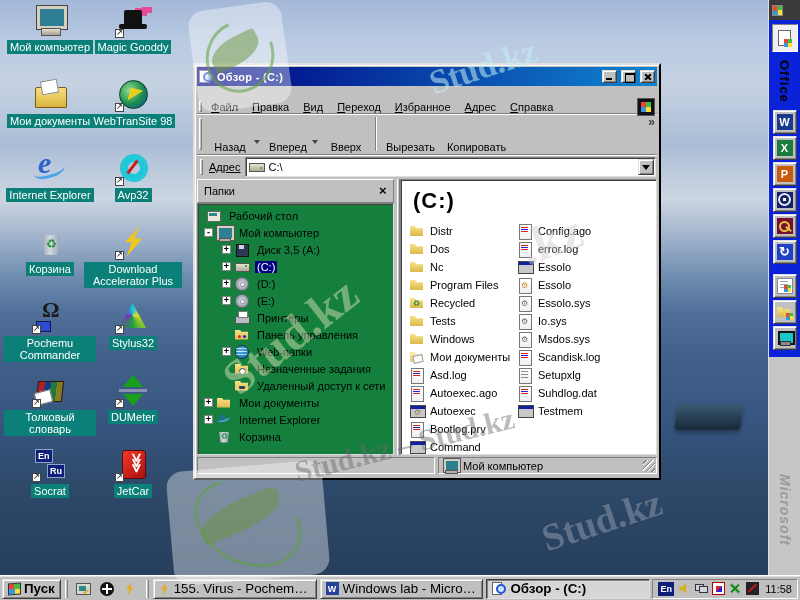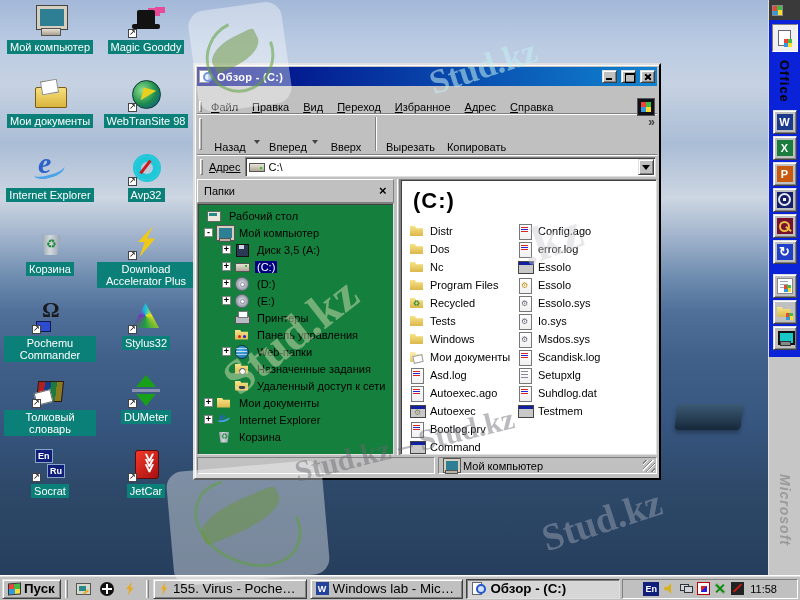--- a/index.html
+++ b/index.html
@@ -16,21 +16,21 @@
   .raised { background:#c0c0c0; border:1px solid; border-color:#dfdfdf #404040 #404040 #dfdfdf;
             box-shadow:inset 1px 1px 0 #fff, inset -1px -1px 0 #808080; }
   .sunken { background:#fff; border:1px solid; border-color:#808080 #dfdfdf #dfdfdf #808080;
             box-shadow:inset 1px 1px 0 #404040; }
   .cell   { border:1px solid; border-color:#808080 #fff #fff #808080; }
   .grip   { width:3px; height:80%; margin:auto 2px; border-left:1px solid #fff; border-top:1px solid #fff;
             border-right:1px solid #808080; border-bottom:1px solid #808080; }
   
   .dcol { position:absolute; top:4px; display:flex; flex-direction:column; }
   #dcol1 { left:4px;  width:92px; }
-  #dcol2 { left:96px; width:100px; }
+  #dcol2 { left:83px; width:100px; }
   .dcell { height:74px; display:flex; flex-direction:column; align-items:center; }
   .dicon { width:36px; height:34px; position:relative; }
   .dlabel { margin-top:2px; background:#0b8078; color:#fff; padding:1px 3px; text-align:center;
             line-height:12px; max-width:98px; }
   .badge { position:absolute; left:0; bottom:0; width:9px; height:9px; background:#fff;
            border:1px solid #444; z-index:2; }
   .badge::before { content:"↗"; position:absolute; left:0px; top:-2px; font-size:8px; color:#000; }
   .dicon::before,.dicon::after { content:""; position:absolute; }
   .di-my-computer::before { left:5px; top:2px; width:24px; height:17px; background:#2f7f94;
         border:3px solid #d6cfc0; outline:1px solid #444; }
@@ -227,21 +227,21 @@
   .tasks { flex:1; display:flex; gap:3px; overflow:hidden; }
   .taskbtn { flex:1; max-width:196px; height:20px; display:flex; align-items:center; gap:4px; padding:0 5px; overflow:hidden; white-space:nowrap; }
   .taskbtn.active { border-color:#404040 #dfdfdf #dfdfdf #404040; box-shadow:inset 1px 1px 0 #808080; background:#d6d6d6; font-weight:bold; }
   .tk-word { width:13px; height:13px; background:#24419b; color:#fff; font:bold 9px "Liberation Sans",sans-serif;
         display:flex; align-items:center; justify-content:center; flex:none; }
   .tk-word::before { content:"W"; }
   .tk-search { width:14px; height:13px; position:relative; flex:none; }
   .tk-search::before { content:""; position:absolute; left:0; top:0; width:8px; height:11px; background:#fff; border:1px solid #667; }
   .tk-search::after  { content:""; position:absolute; right:0; bottom:1px; width:6px; height:6px; border:2px solid #2255cc; border-radius:50%; background:#cfe0ff; }
   .task-label { overflow:hidden; text-overflow:ellipsis; }
-  .tray { margin-left:auto; height:20px; display:flex; align-items:center; gap:4px; padding:0 20px;
+  .tray { margin-left:auto; height:20px; display:flex; align-items:center; gap:4px; padding:0 5px;
         border:1px solid; border-color:#808080 #fff #fff #808080; }
   .tray-lang { width:16px; height:14px; background:#10207a; color:#fff; font-weight:bold; font-size:9px;
         display:flex; align-items:center; justify-content:center; }
   .tray-ic { width:13px; height:13px; position:relative; display:flex; align-items:center; justify-content:center; }
   .tray-volume::before { content:""; width:11px; height:11px; background:#d8b020;
         clip-path:polygon(0 35%,30% 35%,62% 0,62% 100%,30% 65%,0 65%); }
   .tray-network::before { content:""; position:absolute; left:0; top:2px; width:7px; height:5px; background:#cfd4dd; border:1px solid #333; }
   .tray-network::after  { content:""; position:absolute; right:0; bottom:2px; width:7px; height:5px; background:#cfd4dd; border:1px solid #333; }
   .tray-avp { background:#fff; border:1px solid #b00; }
   .tray-avp::before { content:""; width:6px; height:6px; background:linear-gradient(135deg,#d22 0 50%,#22d 50%); }

